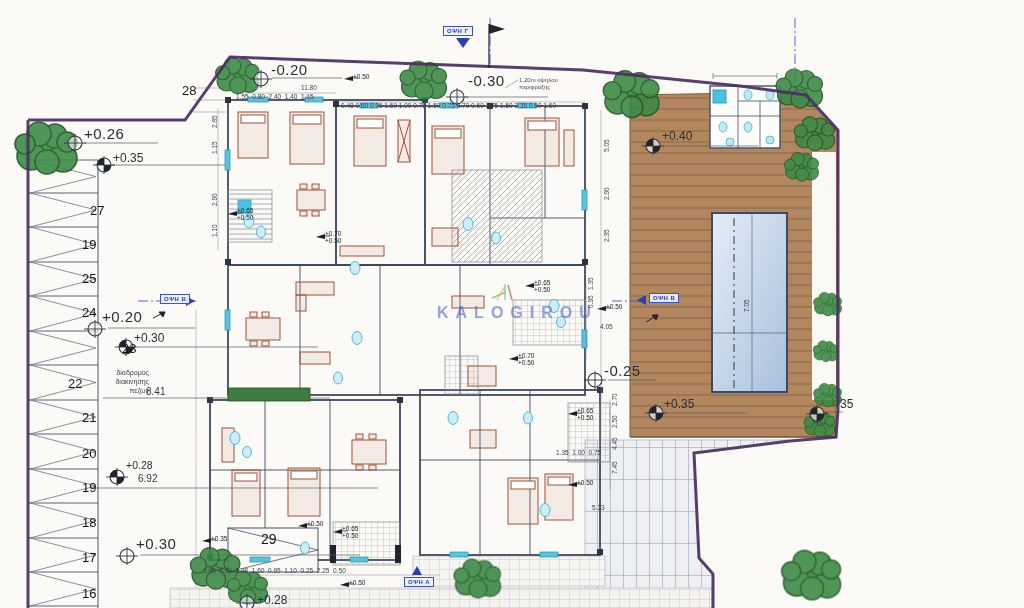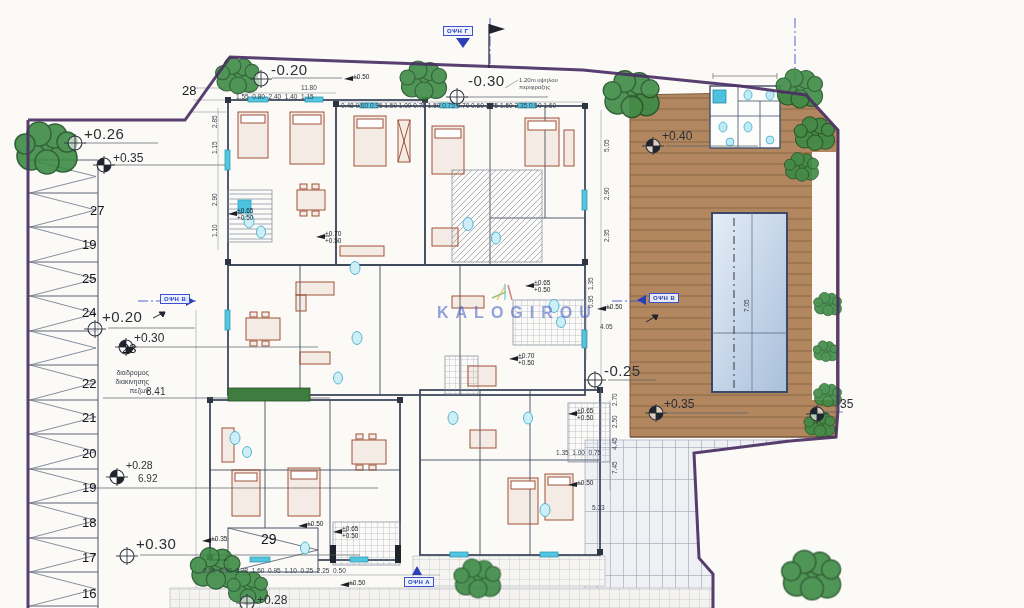--- a/index.html
+++ b/index.html
@@ -526,21 +526,21 @@
     <div class="lab dim rot" style="left: 612px; top: 406px;">2.70</div>
     <div class="lab dim rot" style="left: 612px; top: 428px;">2.50</div>
     <div class="lab dim rot" style="left: 612px; top: 450px;">4.45</div>
     <div class="lab dim rot" style="left: 612px; top: 474px;">7.45</div>
     <div class="lab dim rot" style="left: 744px; top: 312px;">7.05</div>
     <div class="lab park" style="left: 82px; top: 204px; margin-left: 8px;">27</div>
     <div class="lab park" style="left: 82px; top: 238px;">19</div>
     <div class="lab park" style="left: 82px; top: 272px;">25</div>
     <div class="lab park" style="left: 82px; top: 306px;">24</div>
     <div class="lab park" style="left: 82px; top: 342px; margin-left: 40px;">23</div>
-    <div class="lab park" style="left: 82px; top: 377px;">22</div>
+    <div class="lab park" style="left: 68px; top: 377px;">22</div>
     <div class="lab park" style="left: 82px; top: 411px;">21</div>
     <div class="lab park" style="left: 82px; top: 447px;">20</div>
     <div class="lab park" style="left: 82px; top: 481px;">19</div>
     <div class="lab park" style="left: 82px; top: 516px;">18</div>
     <div class="lab park" style="left: 82px; top: 551px;">17</div>
     <div class="lab park" style="left: 82px; top: 587px;">16</div>
 
 </div>
 
 </body></html>

